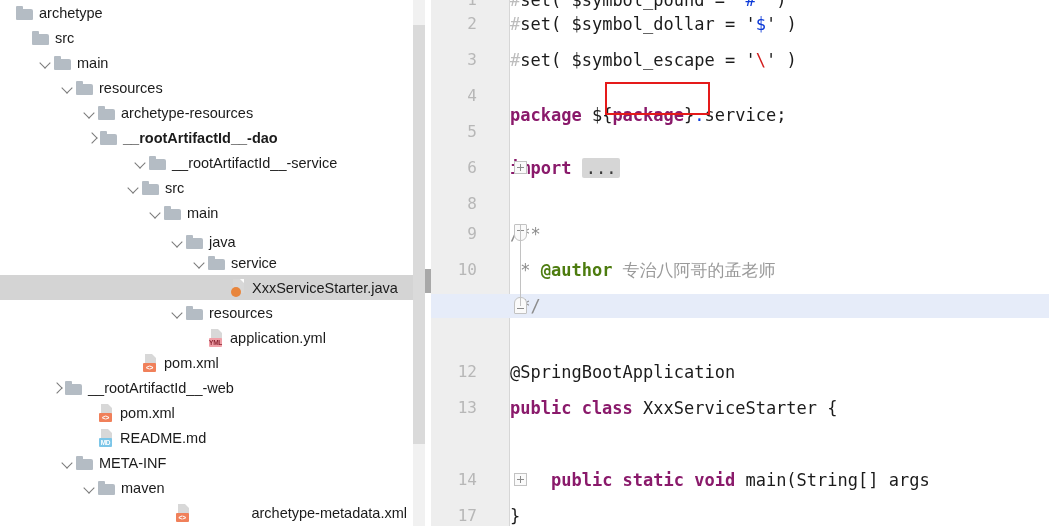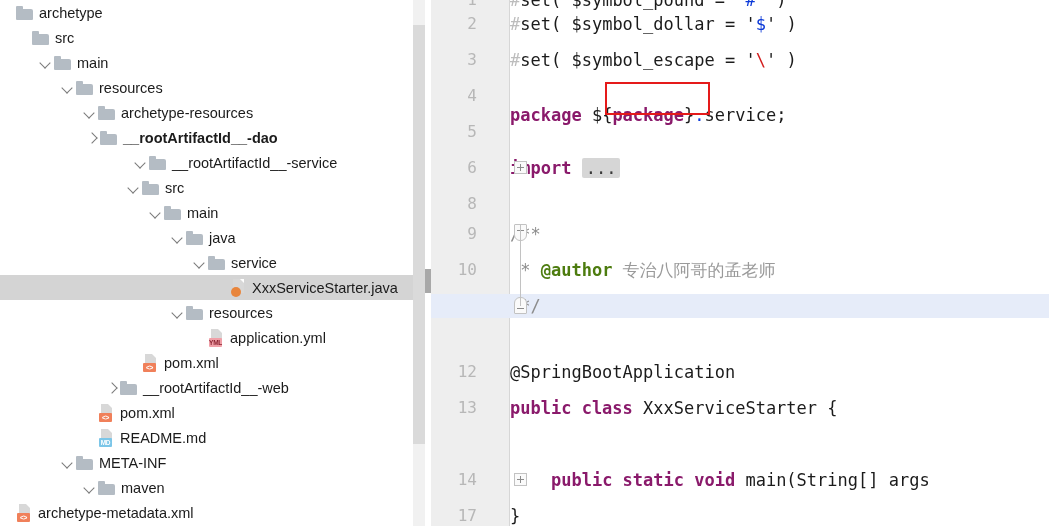--- a/index.html
+++ b/index.html
@@ -300,63 +300,63 @@
       <div class="tree-row" style="padding-left: 126px;">
         <span class="twisty expanded"></span>
         <span class="folder-ic"></span>
         <span class="tree-label">src</span>
       </div>
       <div class="tree-row" style="padding-left: 148px;">
         <span class="twisty expanded"></span>
         <span class="folder-ic"></span>
         <span class="tree-label">main</span>
       </div>
+      <div class="tree-row" style="padding-left: 170px; align-items: flex-end;">
+        <span class="twisty expanded"></span>
+        <span class="folder-ic"></span>
+        <span class="tree-label">java</span>
+      </div>
+      <div class="tree-row" style="padding-left: 192px;">
+        <span class="twisty expanded"></span>
+        <span class="folder-ic"></span>
+        <span class="tree-label">service</span>
+      </div>
+      <div class="tree-row selected" style="padding-left: 214px;">
+        <span class="twisty"></span>
+        <span class="file-ic">
+          <span class="sheet"></span>
+          <span class="fold"></span>
+          <span class="tag java"></span>
+        </span>
+        <span class="tree-label">XxxServiceStarter.java</span>
+      </div>
       <div class="tree-row" style="padding-left: 170px;">
         <span class="twisty expanded"></span>
         <span class="folder-ic"></span>
-        <span class="tree-label">java</span>
+        <span class="tree-label">resources</span>
       </div>
       <div class="tree-row" style="padding-left: 192px;">
-        <span class="twisty expanded"></span>
-        <span class="folder-ic"></span>
-        <span class="tree-label">service</span>
-      </div>
-      <div class="tree-row selected" style="padding-left: 214px;">
-        <span class="twisty"></span>
-        <span class="file-ic">
-          <span class="sheet"></span>
-          <span class="fold"></span>
-          <span class="tag java"></span>
-        </span>
-        <span class="tree-label">XxxServiceStarter.java</span>
-      </div>
-      <div class="tree-row" style="padding-left: 170px;">
-        <span class="twisty expanded"></span>
-        <span class="folder-ic"></span>
-        <span class="tree-label">resources</span>
-      </div>
-      <div class="tree-row" style="padding-left: 192px;">
         <span class="twisty"></span>
         <span class="file-ic">
           <span class="sheet"></span>
           <span class="fold"></span>
           <span class="tag yml">YML</span>
         </span>
         <span class="tree-label">application.yml</span>
       </div>
       <div class="tree-row" style="padding-left: 126px;">
         <span class="twisty"></span>
         <span class="file-ic">
           <span class="sheet"></span>
           <span class="fold"></span>
           <span class="tag xml">&lt;&gt;</span>
         </span>
         <span class="tree-label">pom.xml</span>
       </div>
-      <div class="tree-row" style="padding-left: 104px;">
+      <div class="tree-row" style="padding-left: 49px;">
         <span class="twisty collapsed"></span>
         <span class="folder-ic"></span>
         <span class="tree-label">__rootArtifactId__-web</span>
       </div>
       <div class="tree-row" style="padding-left: 82px;">
         <span class="twisty"></span>
         <span class="file-ic">
           <span class="sheet"></span>
           <span class="fold"></span>
           <span class="tag xml">&lt;&gt;</span>
@@ -375,21 +375,21 @@
       <div class="tree-row" style="padding-left: 60px;">
         <span class="twisty expanded"></span>
         <span class="folder-ic"></span>
         <span class="tree-label">META-INF</span>
       </div>
       <div class="tree-row" style="padding-left: 82px;">
         <span class="twisty expanded"></span>
         <span class="folder-ic"></span>
         <span class="tree-label">maven</span>
       </div>
-      <div class="tree-row" style="">
+      <div class="tree-row" style="padding-left: 104px; justify-content: space-between;">
         <span class="twisty"></span>
         <span class="file-ic">
           <span class="sheet"></span>
           <span class="fold"></span>
           <span class="tag xml">&lt;&gt;</span>
         </span>
         <span class="tree-label">archetype-metadata.xml</span>
       </div>
     </div>
 

